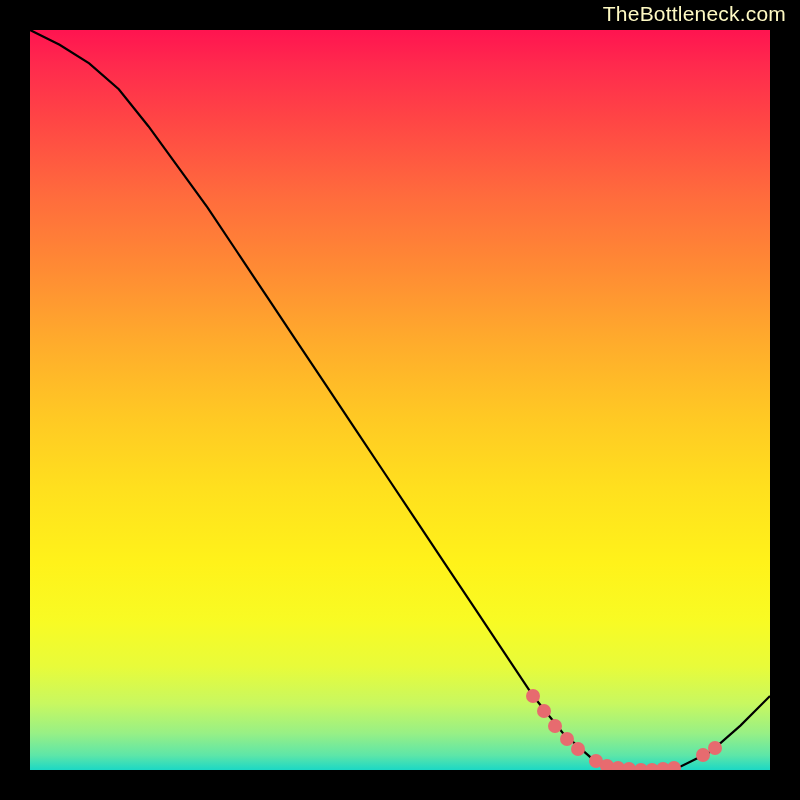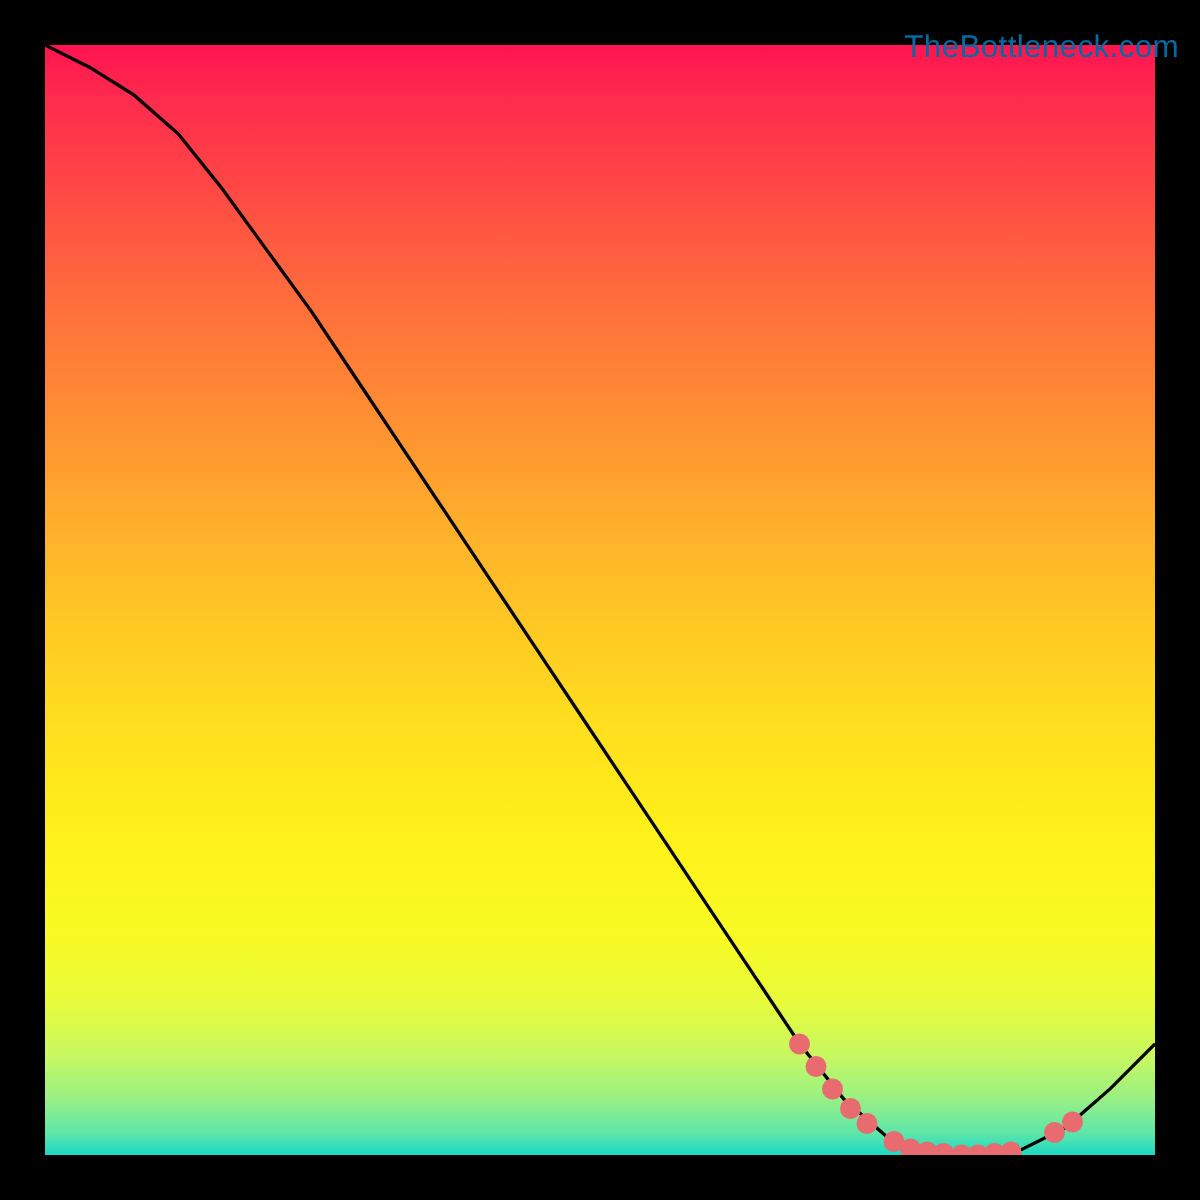--- a/index.html
+++ b/index.html
@@ -6,23 +6,23 @@
   body {
     width: 800px;
     height: 800px;
     background: #000;
     position: relative;
     font-family: Arial, sans-serif;
     overflow: hidden;
   }
   .watermark {
     position: absolute;
-    top: 20px;
+    top: 2px;
     right: 14px;
-    color: #0369a1;
+    color: #fef9c3;
     font-size: 21px;
     font-weight: 500;
     letter-spacing: 0.2px;
     z-index: 10;
   }
   .plot-area {
     position: absolute;
     left: 30px;
     top: 30px;
     width: 740px;

